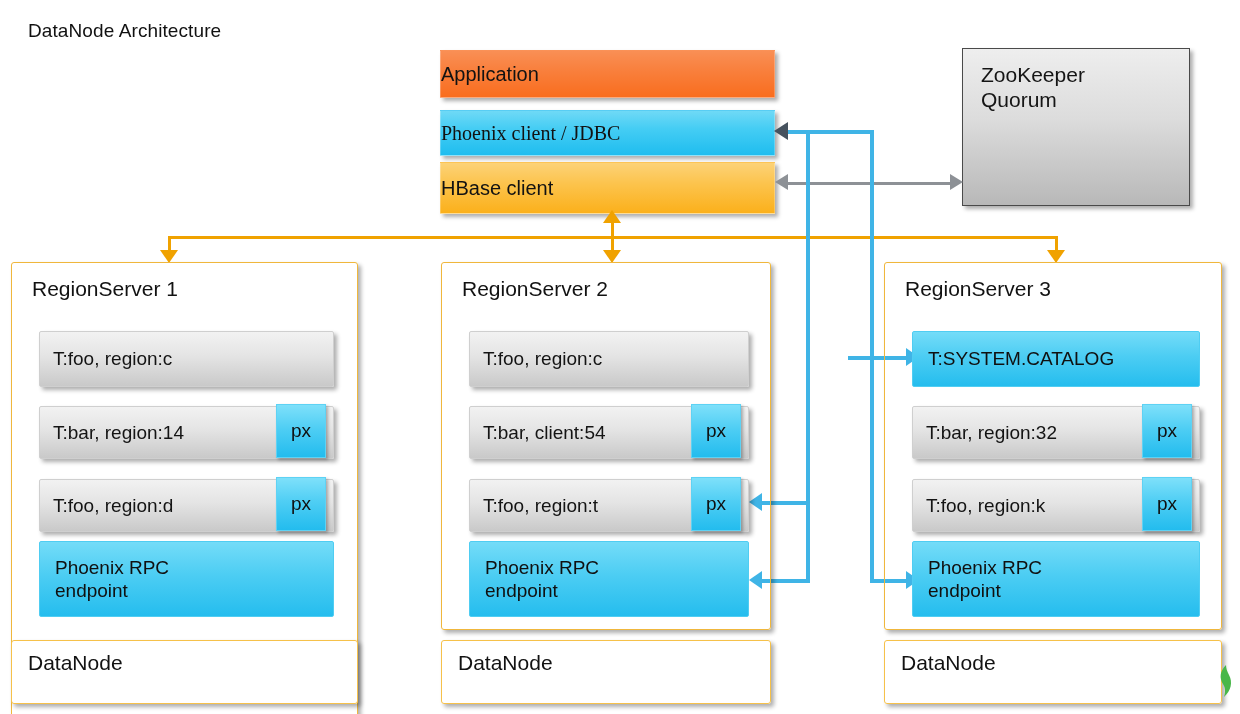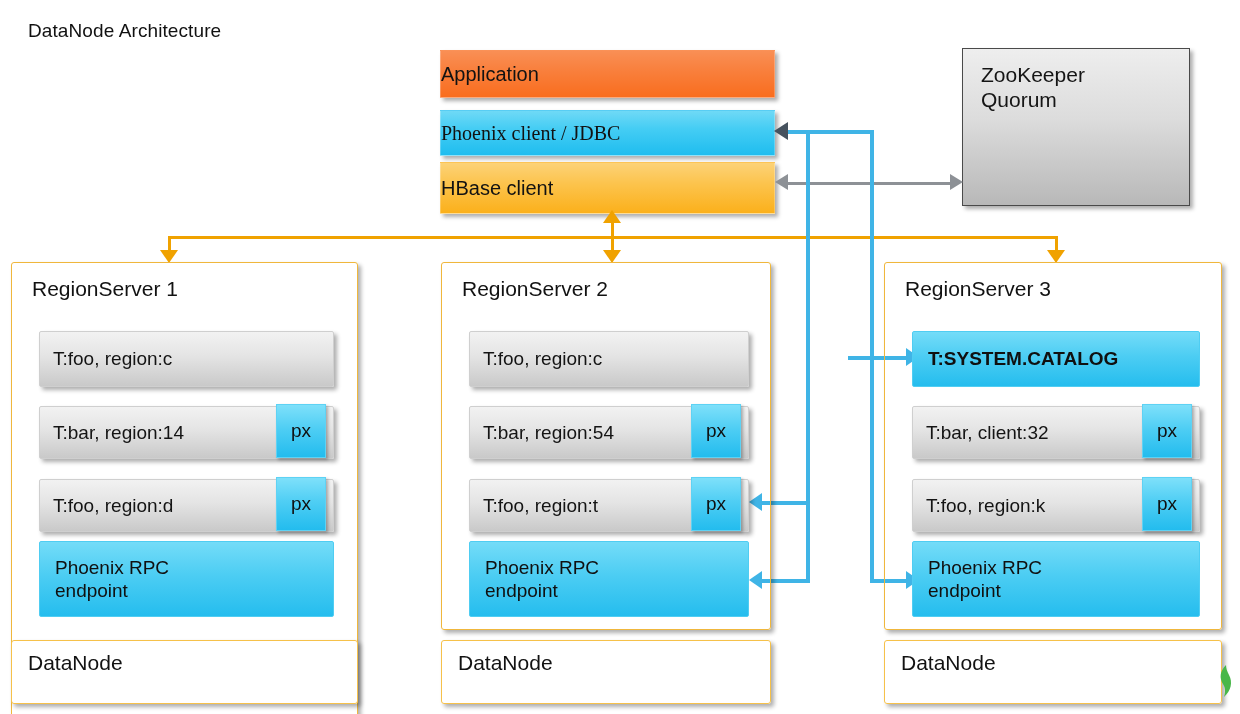--- a/index.html
+++ b/index.html
@@ -220,39 +220,39 @@
         </div>
         <div class="abs blue-row" style="left: 27px; top: 278px; width: 295px; height: 76px;"><span style="white-space: pre-line;">Phoenix RPC
 endpoint</span></div>
       </div>
       <div class="abs shadow rs" style="left: 441px; top: 262px; width: 330px; height: 368px;">
         <div class="rs-title">RegionServer 2</div>
         <div class="abs region-row shadow" style="left: 27px; top: 68px; width: 280px; height: 56px;">
           <span style="white-space: pre-line;">T:foo, region:c</span>
         </div>
         <div class="abs region-row shadow" style="left: 27px; top: 143px; width: 280px; height: 53px;">
-          <span style="white-space: pre-line;">T:bar, region:54</span>
+          <span style="white-space: pre-line;">T:bar, client:54</span>
         </div>
         <div class="px" style="left: 249px; top: 141px;">
           <span>px</span>
         </div>
         <div class="abs region-row shadow" style="left: 27px; top: 216px; width: 280px; height: 53px;">
           <span style="white-space: pre-line;">T:foo, region:t</span>
         </div>
         <div class="px" style="left: 249px; top: 214px;">
           <span>px</span>
         </div>
         <div class="abs blue-row" style="left: 27px; top: 278px; width: 280px; height: 76px;"><span style="white-space: pre-line;">Phoenix RPC
 endpoint</span></div>
       </div>
       <div class="abs shadow rs" style="left: 884px; top: 262px; width: 338px; height: 368px;">
         <div class="rs-title">RegionServer 3</div>
-        <div class="abs blue-row" style="left: 27px; top: 68px; width: 288px; height: 56px;"><span style="white-space: pre-line; font-weight: bold;">T:SYSTEM.CATALOG</span></div>
+        <div class="abs blue-row" style="left: 27px; top: 68px; width: 288px; height: 56px;"><span style="white-space: pre-line;">T:SYSTEM.CATALOG</span></div>
         <div class="abs region-row shadow" style="left: 27px; top: 143px; width: 288px; height: 53px;">
-          <span style="white-space: pre-line;">T:bar, client:32</span>
+          <span style="white-space: pre-line;">T:bar, region:32</span>
         </div>
         <div class="px" style="left: 257px; top: 141px;">
           <span>px</span>
         </div>
         <div class="abs region-row shadow" style="left: 27px; top: 216px; width: 288px; height: 53px;">
           <span style="white-space: pre-line;">T:foo, region:k</span>
         </div>
         <div class="px" style="left: 257px; top: 214px;">
           <span>px</span>
         </div>

